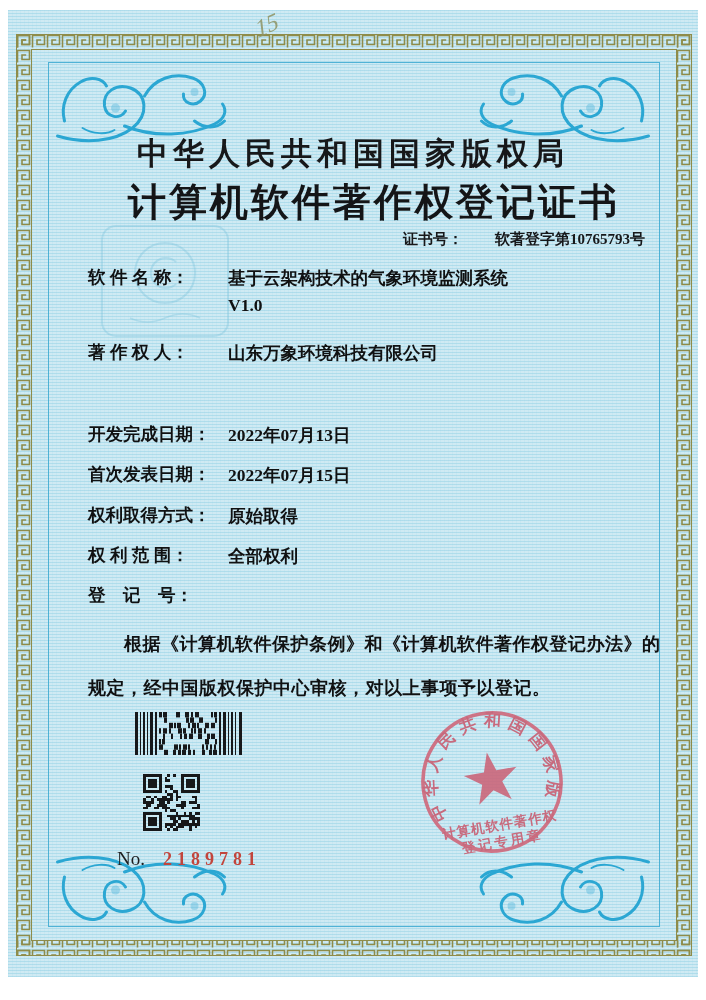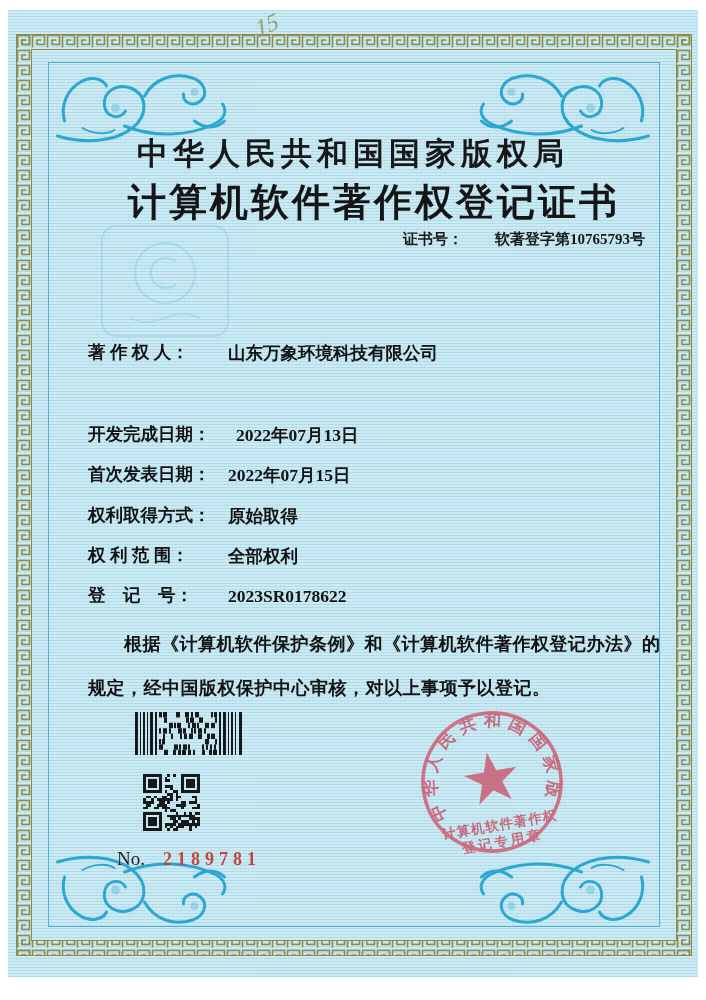--- a/index.html
+++ b/index.html
@@ -41,21 +41,21 @@
   .cert-no{
     position:absolute;right:53px;top:220px;font-size:15px;font-weight:700;color:#17181a;
   }
   .cert-no .lbl{margin-right:32px;}
   .field{
     position:absolute;left:80px;display:flex;align-items:flex-start;
     font-size:17.5px;font-weight:700;color:#101112;
   }
   .field .flabel{width:130px;flex:none;}
   .field .fvalue{margin-left:10px;line-height:27px;}
-  .row0{top:255px;} .row1{top:330px;} .row2{top:412px;gap:8px;} .row3{top:452px;}
+  .row0{top:255px;} .row1{top:330px;} .row2{top:412px;} .row3{top:452px;}
   .row4{top:493px;} .row5{top:533px;} .row6{top:573px;}
   .statement{
     position:absolute;left:80px;top:612px;width:578px;
     font-size:18px;font-weight:700;color:#101112;line-height:44px;
     text-indent:2em;letter-spacing:0.5px;
   }
   .barcode{position:absolute;left:127px;top:702px;width:107px;height:43px;}
   .qr{position:absolute;left:135px;top:764px;width:57px;height:57px;}
   .serial{position:absolute;left:109px;top:838px;font-size:19px;color:#1c1d1f;}
   .serial .num{color:#c2453c;font-size:18px;letter-spacing:5px;margin-left:18px;font-weight:700;}
@@ -127,20 +127,27 @@
     </svg>
 
     <div class="pencil-mark">15</div>
 
     <div class="title">中华人民共和国国家版权局</div>
     <div class="subtitle">计算机软件著作权登记证书</div>
     <div class="cert-no">
       <span class="lbl">证书号：</span><span>软著登字第10765793号</span>
     </div>
 
+    <div class="field row0">
+      <span class="flabel">软 件 名 称：</span>
+      <span class="fvalue">
+        <span>基于云架构技术的气象环境监测系统</span><br>
+        <span>V1.0</span>
+      </span>
+    </div>
     <div class="field row1">
       <span class="flabel">著 作 权 人：</span>
       <span class="fvalue">山东万象环境科技有限公司</span>
     </div>
     <div class="field row2">
       <span class="flabel">开发完成日期：</span>
       <span class="fvalue">2022年07月13日</span>
     </div>
     <div class="field row3">
       <span class="flabel">首次发表日期：</span>
@@ -149,21 +156,20 @@
     <div class="field row5">
       <span class="flabel">权 利 范 围：</span>
       <span class="fvalue">全部权利</span>
     </div>
     <div class="field row4">
       <span class="flabel">权利取得方式：</span>
       <span class="fvalue">原始取得</span>
     </div>
     <div class="field row6">
       <span class="flabel">登　记　号：</span>
-      <span class="fvalue">2023SR0178622</span>
     </div>
 
     <div class="statement">根据《计算机软件保护条例》和《计算机软件著作权登记办法》的规定，经中国版权保护中心审核，对以上事项予以登记。</div>
 
     <svg class="barcode" viewBox="0 0 107 43">
         <rect x="0" y="0" width="3" height="43" fill="#17181a"></rect>
         <rect x="5" y="0" width="1" height="43" fill="#17181a"></rect>
         <rect x="8" y="0" width="2" height="43" fill="#17181a"></rect>
         <rect x="12" y="0" width="1" height="43" fill="#17181a"></rect>
         <rect x="15" y="0" width="3" height="43" fill="#17181a"></rect>

